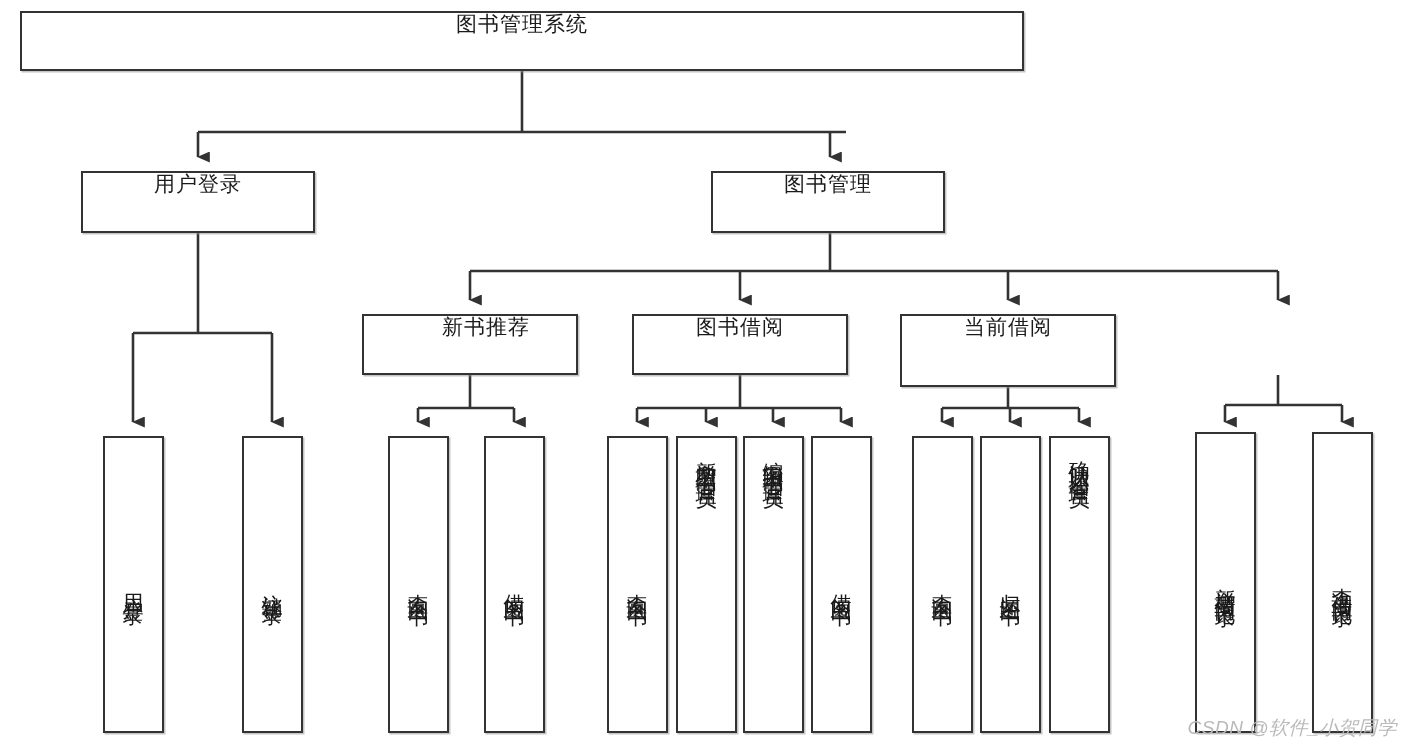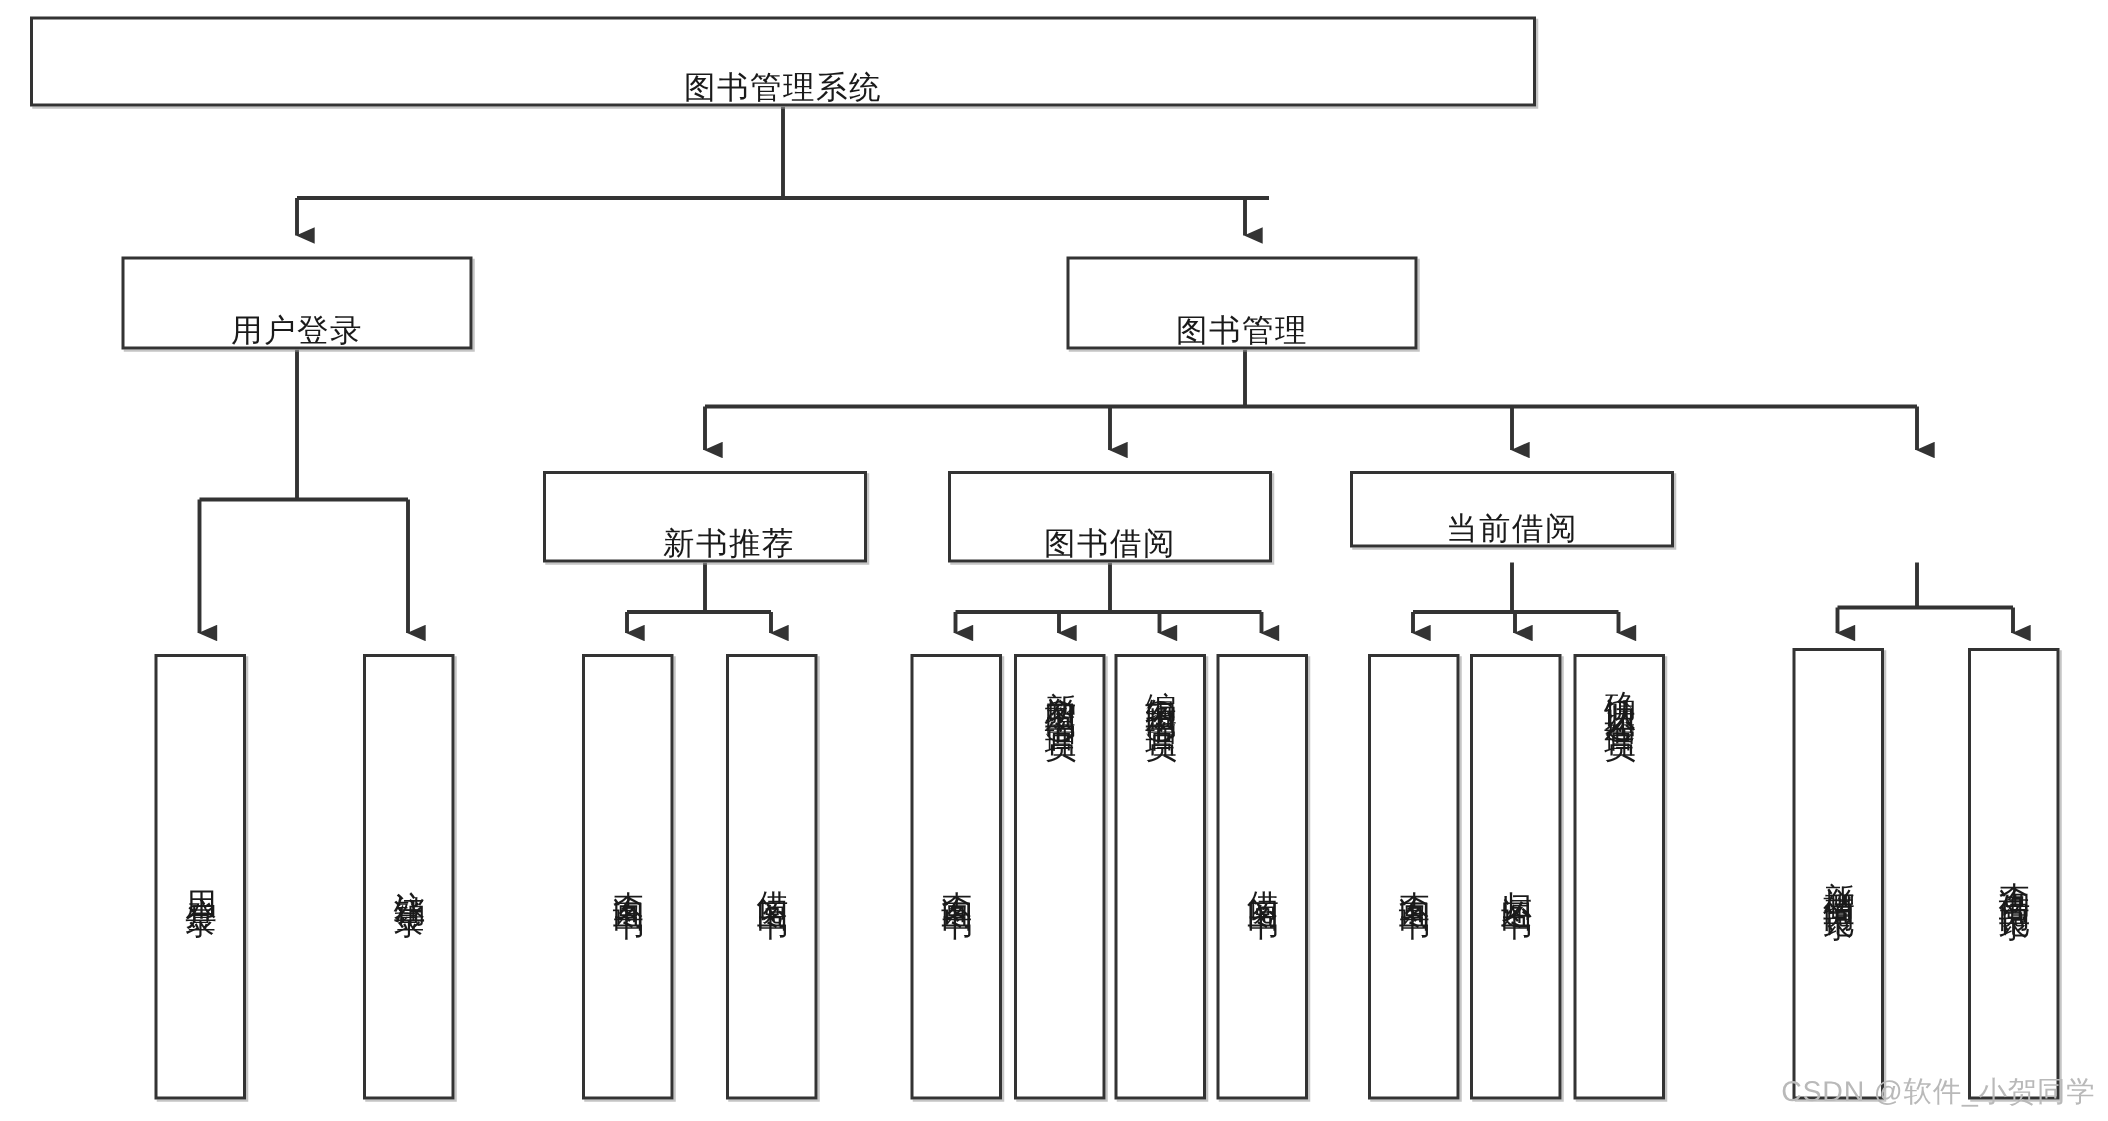--- a/index.html
+++ b/index.html
@@ -27,21 +27,21 @@
     top: 0;
     display: block;
   }
   .node-box {
     position: absolute;
     box-sizing: border-box;
     background: #ffffff;
     border: 2px solid #333333;
     box-shadow: 1.5px 1.5px 0 0 rgba(150,150,150,0.55);
     display: flex;
-    align-items: flex-end;
+    align-items: flex-start;
     justify-content: center;
     overflow: hidden;
   }
   .node-label-h {
     font-size: 21px;
     color: #1a1a1a;
     letter-spacing: 1px;
     white-space: nowrap;
     line-height: 1;
   }
@@ -65,20 +65,21 @@
   }
   #watermark {
     position: absolute;
     right: 8px;
     bottom: 6px;
     font-size: 19px;
     color: #b9b9b9;
     letter-spacing: 0.5px;
     white-space: nowrap;
     pointer-events: none;
+    font-style: italic;
   }
 </style>
 </head>
 <body>
 
 <div id="diagram-root">
 
   <svg id="tree-svg" width="1405" height="747">
     <defs>
       <marker id="arrow" viewBox="0 0 12 14" refX="1" refY="7" markerWidth="9" markerHeight="11" orient="auto-start-reverse" markerUnits="userSpaceOnUse">
@@ -144,21 +145,21 @@
   <div class="node-box" style="left:711px; top:171px; width:234px; height:62px;">
     <span class="node-label-h">图书管理</span>
   </div>
 
   <div class="node-box" style="left:362px; top:314px; width:216px; height:61px;padding-left:32px;">
     <span class="node-label-h">新书推荐</span>
   </div>
   <div class="node-box" style="left:632px; top:314px; width:216px; height:61px;">
     <span class="node-label-h">图书借阅</span>
   </div>
-  <div class="node-box" style="left:900px; top:314px; width:216px; height:51px;">
+  <div class="node-box" style="left:900px; top:314px; width:216px; height:73px;">
     <span class="node-label-h">当前借阅</span>
   </div>
 
   <div class="node-box vertical centered" style="left:103px; top:436px; width:61px; height:297px;">
     <span class="node-label-v">用户登录</span>
   </div>
   <div class="node-box vertical centered" style="left:242px; top:436px; width:61px; height:297px;">
     <span class="node-label-v">注销登录</span>
   </div>
 

